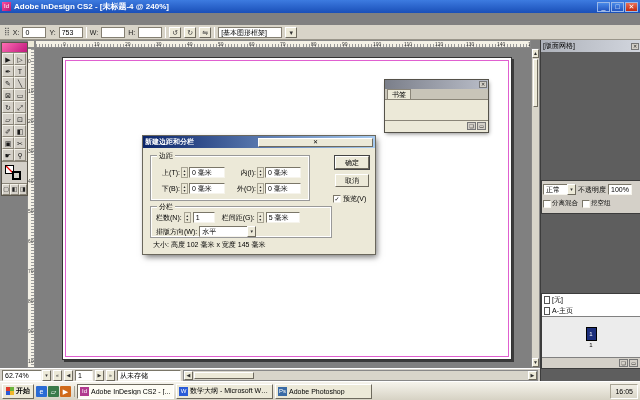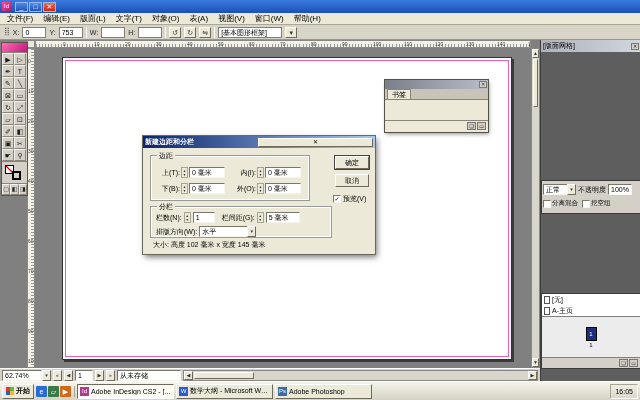--- a/index.html
+++ b/index.html
@@ -174,36 +174,26 @@
 #watermark{position:absolute;right:6px;top:376px;z-index:30;font-family:"Liberation Serif","DejaVu Serif",serif;
   font-size:15px;font-weight:bold;color:#8b1c1c;white-space:nowrap;}
 </style>
 </head>
 <body>
 
 <div id="screen">
 
   <div class="titlebar">
     <span class="app-ic">Id</span>
+    <span class="title-text">Adobe InDesign CS2 - [未标题-4 @ 240%]</span>
     <span class="winbtn">_</span>
     <span class="winbtn">□</span>
     <span class="winbtn close">✕</span>
   </div>
 
-  <div class="menubar" id="menu-bar">
-      <span class="menu-item">文件(F)</span>
-      <span class="menu-item">编辑(E)</span>
-      <span class="menu-item">版面(L)</span>
-      <span class="menu-item">文字(T)</span>
-      <span class="menu-item">对象(O)</span>
-      <span class="menu-item">表(A)</span>
-      <span class="menu-item">视图(V)</span>
-      <span class="menu-item">窗口(W)</span>
-      <span class="menu-item">帮助(H)</span>
-    </div>
 
   <div class="controlbar">
     <span class="proxy">⣿</span>
     <span class="cf-label">X:</span>
     <span class="cfield">0</span>
     <span class="cf-label">Y:</span>
     <span class="cfield">753</span>
     <span class="csep"></span>
     <span class="cf-label">W:</span>
     <span class="cfield"></span>

